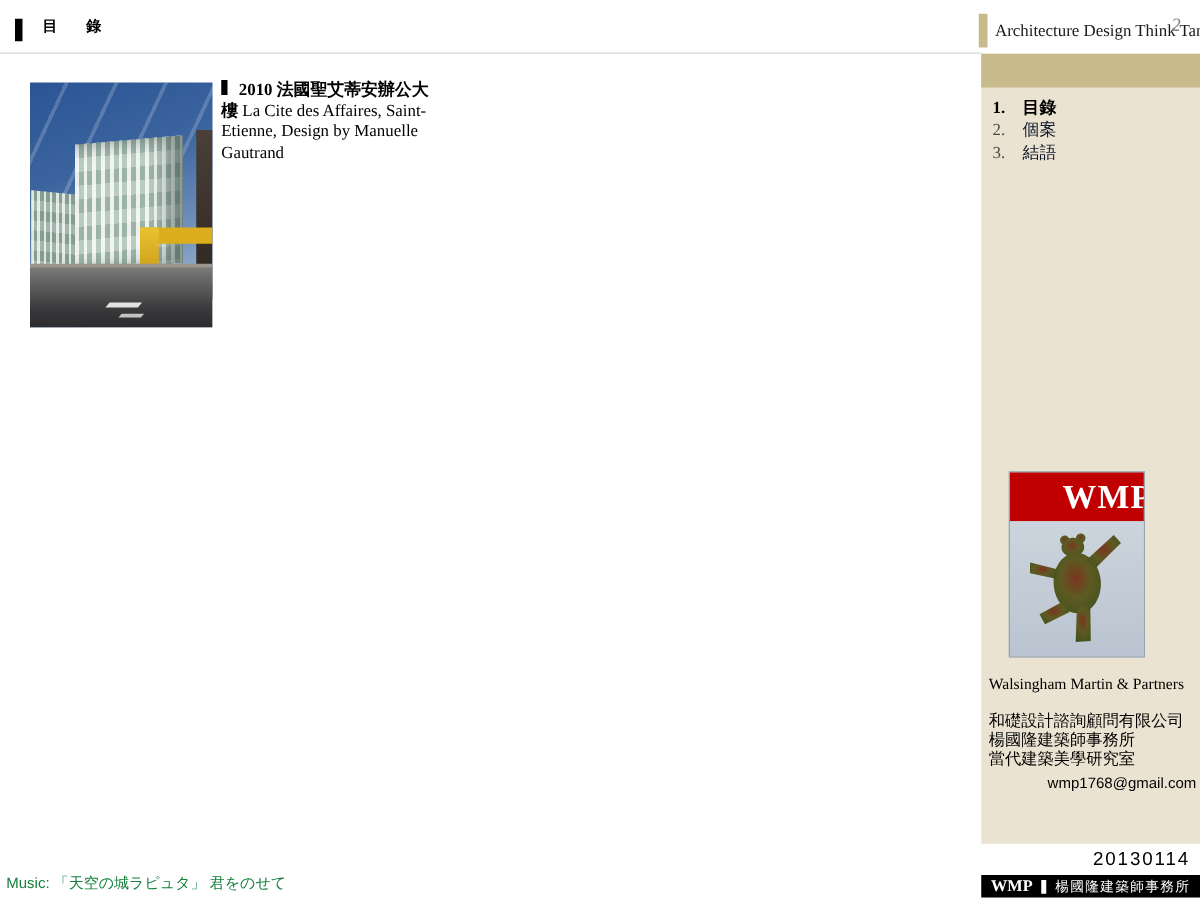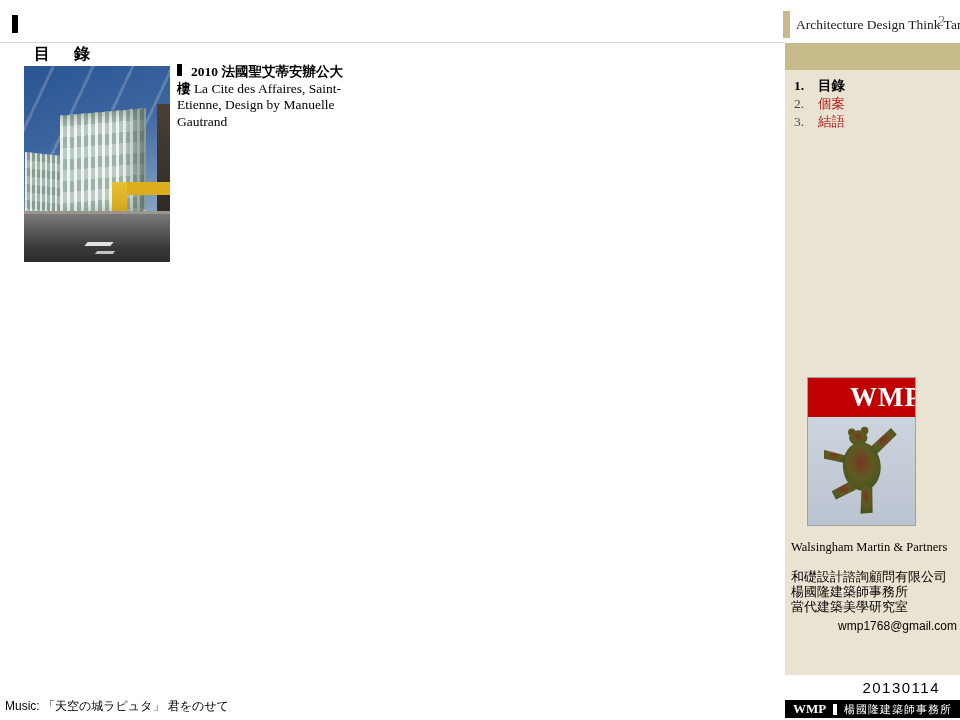--- a/index.html
+++ b/index.html
@@ -1,21 +1,21 @@
 <!DOCTYPE html>
 <html><head>
 <meta charset="utf-8">
 <style>
   html,body{margin:0;padding:0;background:#fff;}
   body{width:960px;height:720px;position:relative;overflow:hidden;
        font-family:"Liberation Serif","DejaVu Serif",serif;color:#000;}
 
   
   .h-accent{position:absolute;left:12px;top:15px;width:6px;height:18px;background:#000;}
-  .h-title{position:absolute;left:34px;top:13px;font-size:16px;font-weight:bold;letter-spacing:10px;margin-top:31px;}
+  .h-title{position:absolute;left:34px;top:13px;font-size:12px;font-weight:bold;letter-spacing:10px;}
   .h-rule{position:absolute;left:0;top:42px;width:785px;height:1px;background:#d9d9d9;}
   .brand-accent{position:absolute;left:783px;top:11px;width:7px;height:27px;background:#c8bb8b;}
   .brand-text{position:absolute;left:796px;top:17px;font-size:13.5px;color:#1a1a1a;white-space:nowrap;}
   .page-num{position:absolute;left:937px;top:13px;font-size:15px;font-style:italic;color:#7d7d7d;}
 
   
   .caption{position:absolute;left:177px;top:64px;width:172px;font-size:13.5px;line-height:16.5px;}
   .cap-bar{display:inline-block;width:5px;height:12px;background:#000;margin-right:9px;}
   .cap-bold{font-weight:bold;}
 
@@ -49,47 +49,47 @@
   .mark2{position:absolute;left:72px;bottom:8px;width:18px;height:3px;
           background:rgba(255,255,255,.7);transform:skewX(-40deg);}
 
   
   .sidebar{position:absolute;left:785px;top:43px;width:175px;height:632px;background:#eae3d1;}
   .side-top{position:absolute;left:0;top:0;width:175px;height:27px;background:#c8bb8b;}
   .toc{position:absolute;left:9px;top:35px;font-size:13.5px;}
   .toc-row{display:flex;margin-bottom:3px;line-height:15px;}
   .toc-num{width:24px;color:#4a4a4a;}
   .toc-row.first .toc-num,.toc-row.first .toc-label{font-weight:bold;color:#000;}
-  .toc-label{color:#b91c1c;}
+  .toc-label{color:#0f172a;}
 
   .logo{position:absolute;left:22px;top:334px;width:109px;height:149px;
         border:1px solid #9aa3ad;box-sizing:border-box;background:#c5ceda;}
   .logo-banner{height:39px;background:#c00000;overflow:hidden;}
   .logo-banner span{display:block;color:#fff;font-weight:bold;font-size:27px;line-height:38px;
         text-align:right;margin-right:-7px;letter-spacing:1px;
         font-family:"Liberation Serif",serif;}
   .logo-body{height:108px;background:linear-gradient(#ccd4dd,#bac4d0);
         display:flex;align-items:center;justify-content:center;}
 
   .contact{position:absolute;left:6px;top:497px;width:166px;}
   .c-en{font-size:12.5px;margin-bottom:14px;}
   .c-zh{font-size:13px;line-height:15px;font-family:Liberation Serif, serif;}
   .c-email{margin-top:5px;font-family:"Liberation Sans","DejaVu Sans",sans-serif;font-size:12px;text-align:right;}
   .c-addr{margin-top:5px;font-family:"Liberation Sans","DejaVu Sans",sans-serif;
           font-size:11.5px;line-height:16px;}
 
   
-  .date{position:absolute;right:20px;top:679px;font-size:15px;letter-spacing:1.5px;
+  .date{position:absolute;right:8px;top:679px;font-size:15px;letter-spacing:1.5px;
         font-family:"Liberation Sans","DejaVu Sans",sans-serif;}
   .footer-bar{position:absolute;left:785px;top:700px;width:175px;height:18px;background:#000;
         color:#fff;display:flex;align-items:center;justify-content:center;gap:7px;}
   .f-wmp{font-weight:bold;font-size:13px;}
   .f-sep{width:4px;height:11px;background:#fff;}
   .f-firm{font-size:11px;letter-spacing:1px;}
-  .music{position:absolute;left:5px;top:698px;font-size:12px;color:#000000;
+  .music{position:absolute;left:5px;top:698px;font-size:12px;color:#15803d;
         font-family:"Liberation Sans","DejaVu Sans",sans-serif;}
 </style>
 </head>
 <body>
 
 <div class="h-accent"></div>
 <div class="h-title">目 錄</div>
 <div class="h-rule"></div>
 <div class="brand-accent"></div>
 <div class="brand-text">Architecture Design Think Tank</div>

